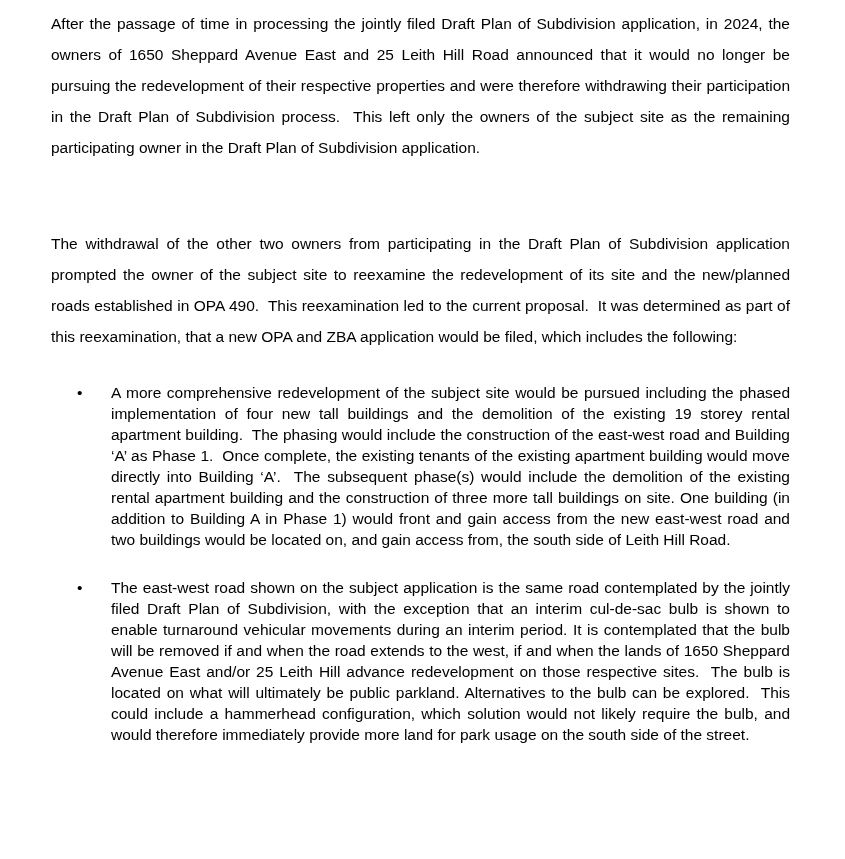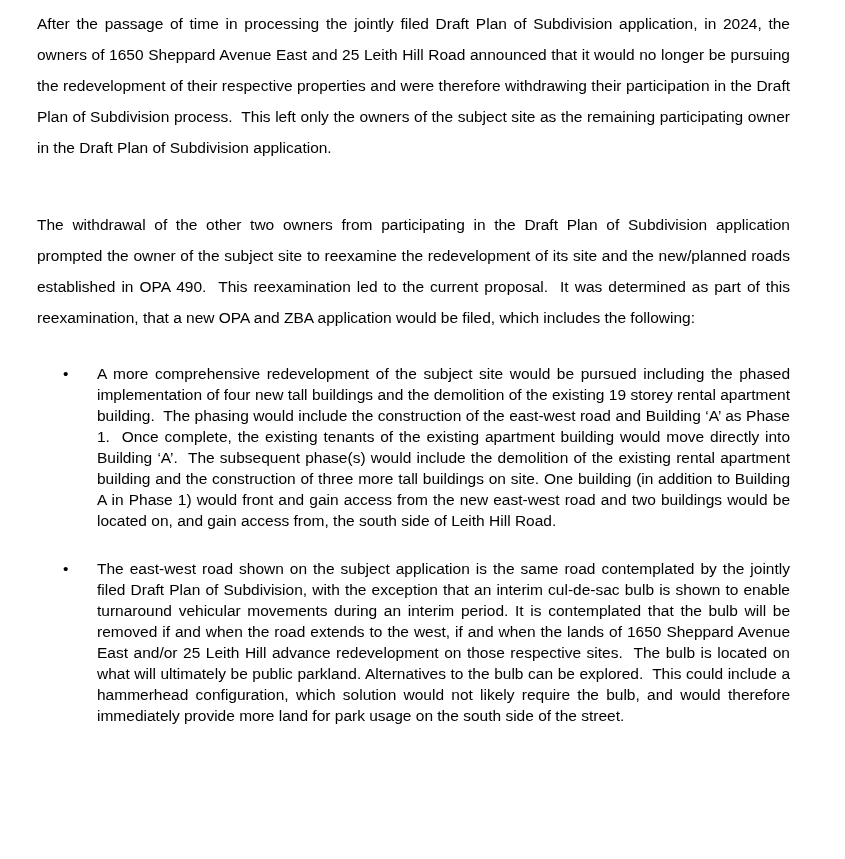--- a/index.html
+++ b/index.html
@@ -11,32 +11,32 @@
     width: 845px;
     height: 859px;
     overflow: hidden;
     font-family: "Liberation Sans", sans-serif;
     color: #000000;
   }
   .page {
     box-sizing: border-box;
     width: 845px;
     height: 650px;
-    padding: 8px 55px 0 37px;
+    padding: 8px 55px 0 51px;
     background: #ffffff;
   }
   .para {
     margin: 0;
     font-size: 15.5px;
     line-height: 31px;
     text-align: justify;
     white-space: pre-wrap;
   }
   .para + .para {
-    margin-top: 46px;
+    margin-top: 65px;
   }
   .bullet-list {
     margin: 30px 0 0 0;
     padding: 0;
     list-style: none;
   }
   .bullet-item {
     position: relative;
     padding-left: 60px;
     font-size: 15.5px;

